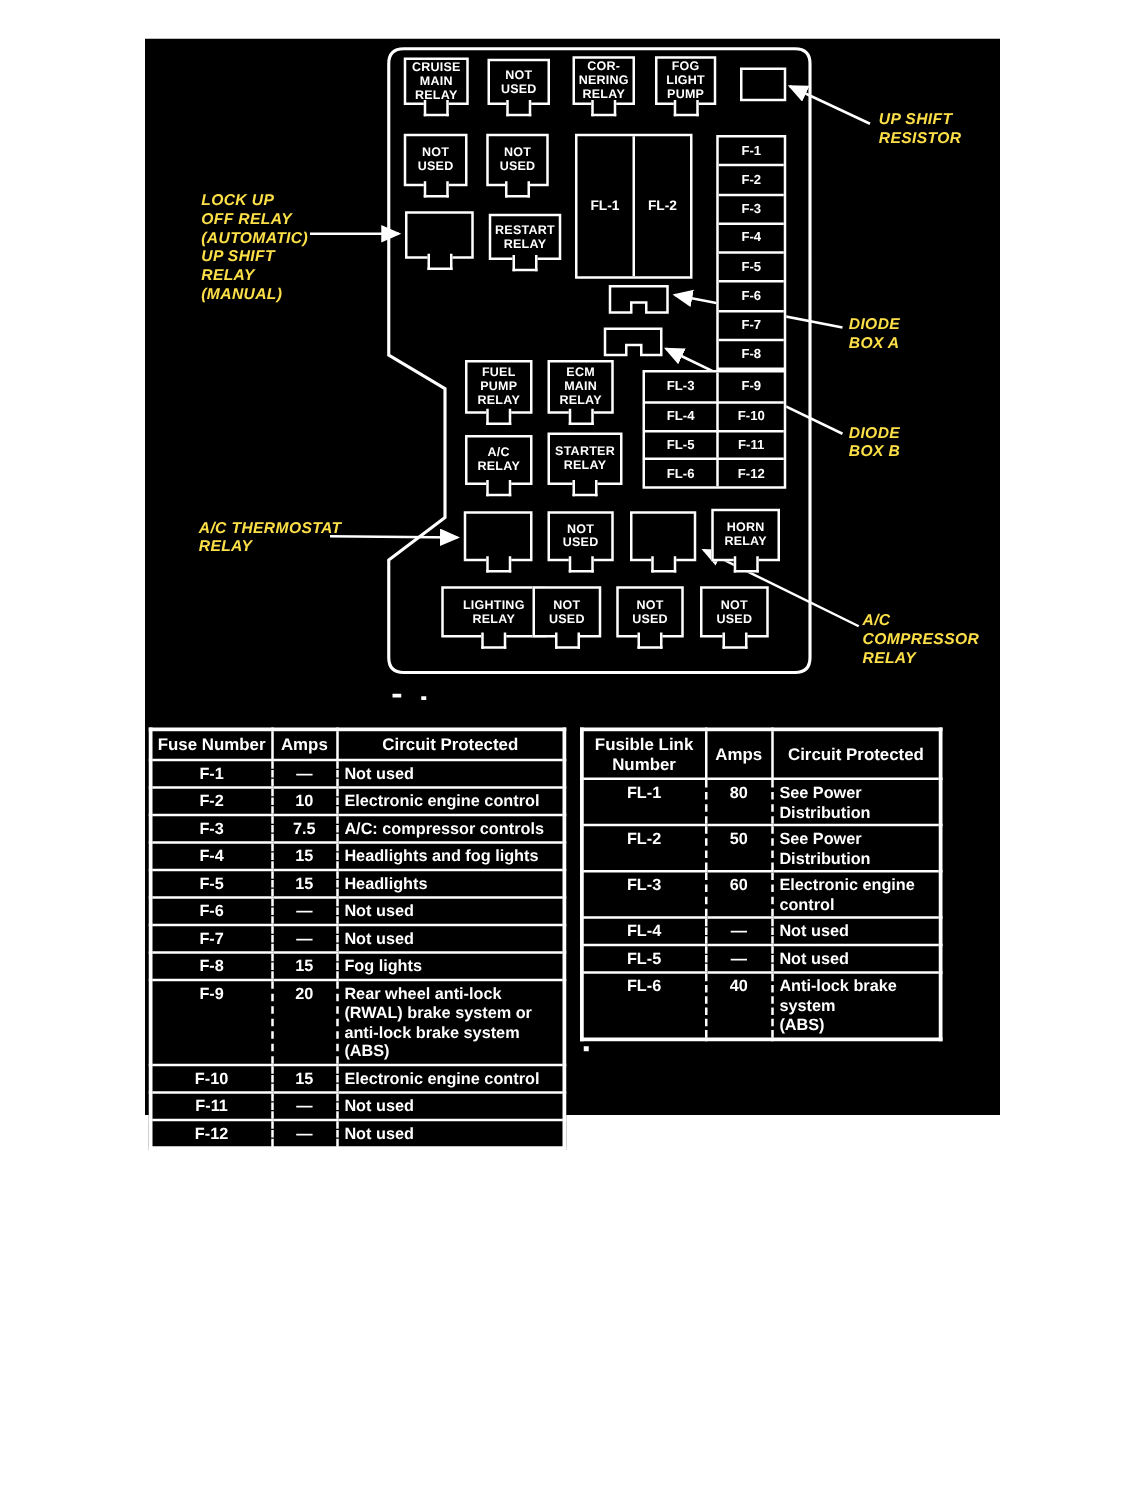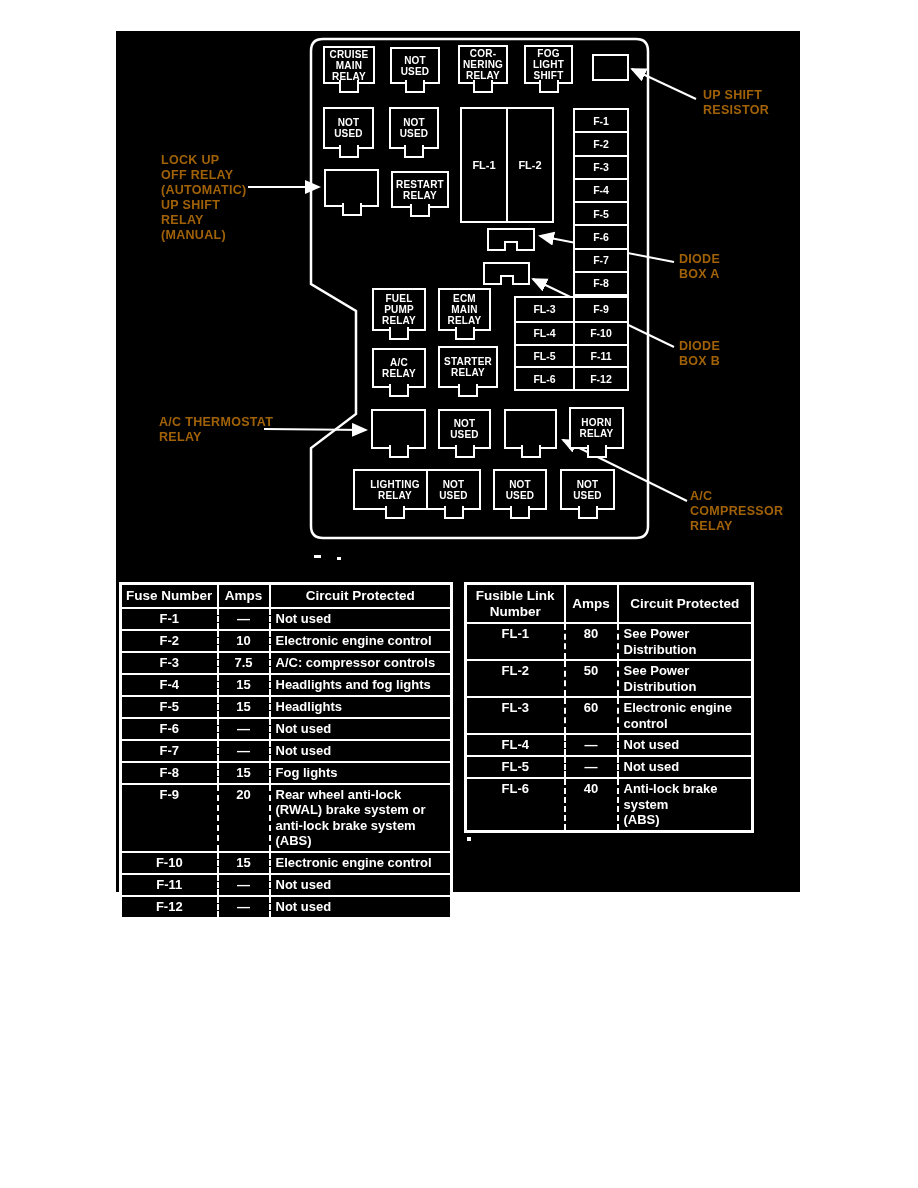--- a/index.html
+++ b/index.html
@@ -21,22 +21,22 @@
   .fcol{position:absolute;border:2px solid #fff;background:#000;color:#fff;display:flex;flex-direction:column;box-sizing:border-box;}
   .fcol .fcell{flex:1;display:flex;align-items:center;justify-content:center;font-weight:bold;font-size:10.5px;}
   .fcol .fcell + .fcell{border-top:2px solid #fff;}
   
   .flgrid{position:absolute;border:2px solid #fff;background:#000;color:#fff;display:grid;
           grid-template-columns:57px 1fr;grid-auto-rows:1fr;box-sizing:border-box;}
   .flgrid .gcell{display:flex;align-items:center;justify-content:center;font-weight:bold;font-size:10.5px;}
   .flgrid .gcell.r2{border-left:2px solid #fff;}
   .flgrid .gcell.nt{border-top:2px solid #fff;}
   
-  .callout{position:absolute;color:#a16207;font-weight:bold;font-size:12.5px;line-height:15px;
-           white-space:pre-line;letter-spacing:.3px;}
+  .callout{position:absolute;color:#fde047;font-weight:bold;font-size:12.5px;line-height:15px;
+           white-space:pre-line;letter-spacing:.3px;font-style:italic;}
   
   .dtable{position:absolute;border-collapse:collapse;background:#000;color:#fff;
           font-weight:bold;font-size:13px;line-height:15.5px;border:3px solid #fff;table-layout:fixed;}
   .dtable th{border:2px solid #fff;text-align:center;padding:3px 2px;white-space:pre-line;font-size:13.5px;}
   .dtable td{border-top:2px solid #fff;border-bottom:2px solid #fff;padding:2px 5px;
              white-space:pre-line;vertical-align:top;height:16px;box-sizing:content-box;}
   .dtable td + td{border-left:2px dashed #fff;}
   .dtable td.c{text-align:center;}
   .dot{position:absolute;background:#fff;}
 </style>
@@ -76,21 +76,21 @@
     </div>
     <div class="relay" style="left:342px;top:14px;width:50px;height:39px">
       <span class="lbl">COR-
 NERING
 RELAY</span>
       <i class="tab"></i>
     </div>
     <div class="relay" style="left:408px;top:14px;width:49px;height:39px">
       <span class="lbl">FOG
 LIGHT
-SHIFT</span>
+PUMP</span>
       <i class="tab"></i>
     </div>
     <div class="relay" style="left:476px;top:23px;width:37px;height:27px"></div>
 
     <div class="relay" style="left:207px;top:76px;width:51px;height:42px">
       <span class="lbl">NOT
 USED</span>
       <i class="tab"></i>
     </div>
     <div class="relay" style="left:273px;top:76px;width:50px;height:42px">

